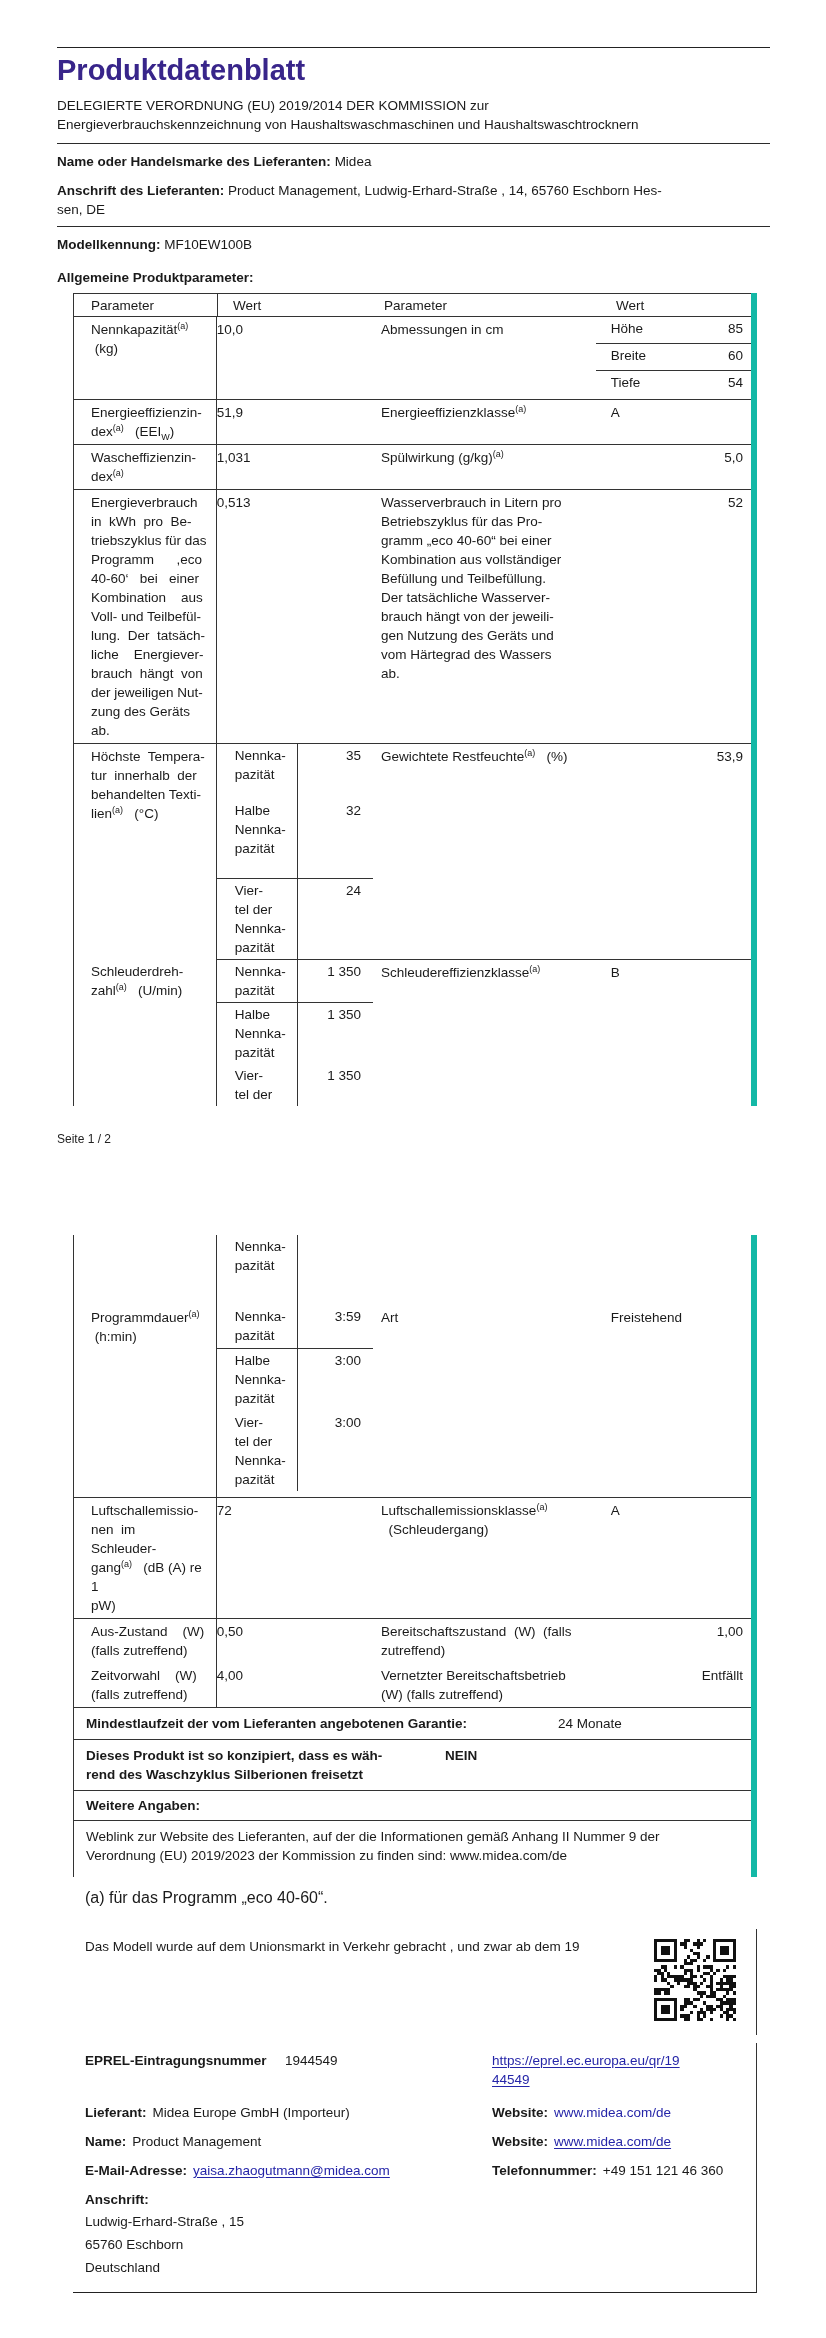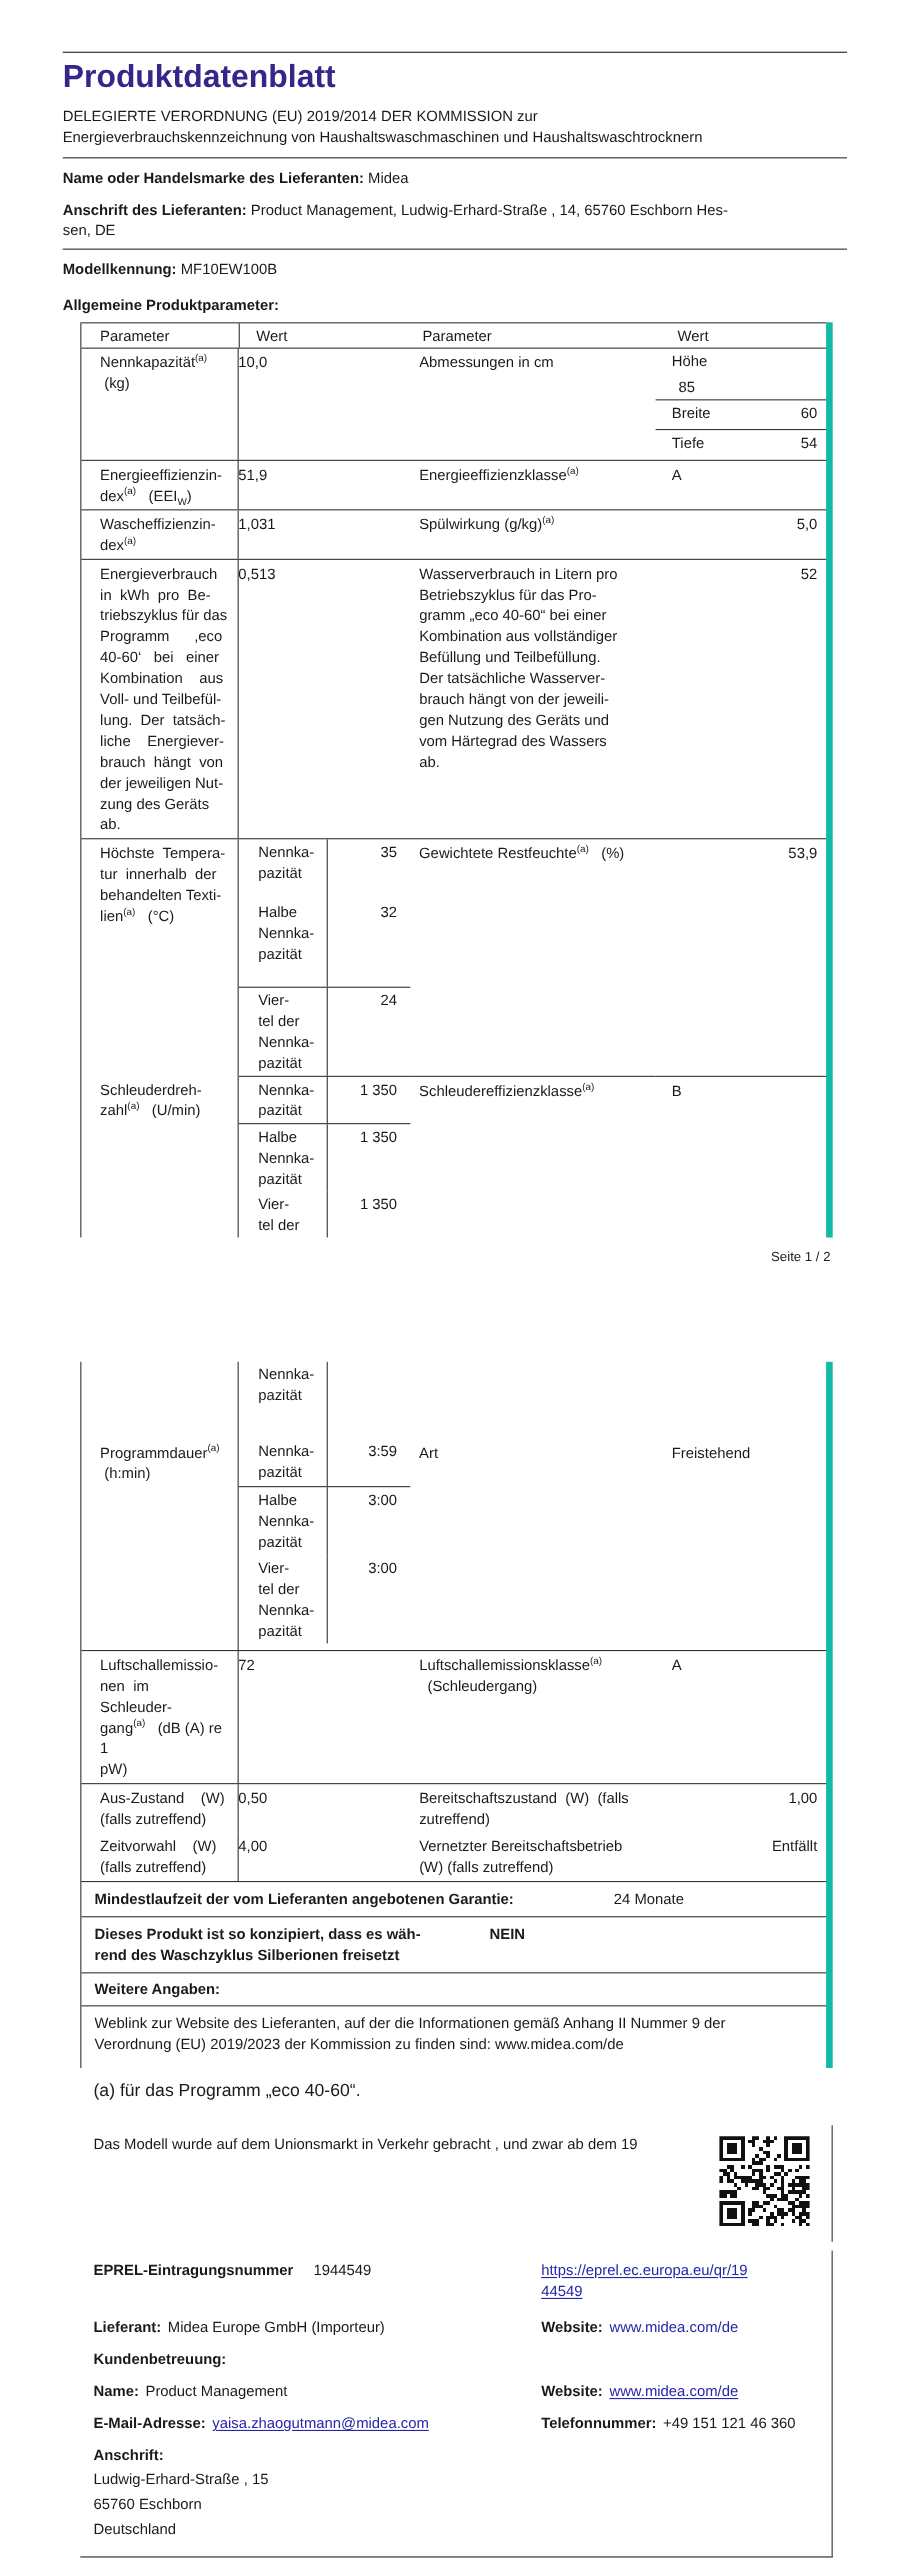--- a/index.html
+++ b/index.html
@@ -51,21 +51,21 @@
   
   .wrow{border-top:1px solid #333;padding:6px 12px}
   .g-label{display:inline-block;width:472px;font-weight:bold}
   .silver{display:flex}
   .silver .txt{width:345px;font-weight:bold;white-space:pre-wrap}
   .silver .val{font-weight:bold;margin-left:14px}
   .weitere{font-weight:bold;padding:5px 12px}
   .weblink-row{padding:6px 12px 12px 12px}
 
   .footnote{margin:13px 0 0 28px;font-size:16px;line-height:15px}
-  .pagefooter{margin-top:8px;text-align:right;padding-right:15px;font-size:12px;color:#222}
+  .pagefooter{margin-top:24px;text-align:left;padding-right:15px;font-size:12px;color:#222}
 
   
   .mblock{margin-left:16px;margin-top:24px;width:684px;border-right:1px solid #333;position:relative;min-height:106px;padding:8px 12px}
   .mblock .mtext{display:inline-block;max-width:570px}
   .qr{position:absolute;right:20px;top:10px;width:82px;height:82px}
 
   
   .cblock{margin-left:16px;margin-top:8px;width:684px;border-right:1px solid #333;border-bottom:1.5px solid #222;padding:8px 12px 14px 12px}
   .crow{display:flex;margin-top:10px}
   .crow:first-child{margin-top:0}
@@ -121,21 +121,21 @@
       <div class="hc h3">Parameter</div>
       <div class="hc h4">Wert</div>
     </div>
     <div id="t1rows">
         <div class="trow" style="min-height: 82px;">
           <div class="c1">Nennkapazität<sup>(a)</sup>
  (kg)</div>
           <div class="cv">10,0</div>
           <div class="c3">Abmessungen in cm</div>
           <div class="c4wrap">
-            <div class="dimrow sep" style="min-height: 27px; flex-direction: column;">
+            <div class="dimrow sep" style="min-height: 27px;">
               <div class="dk">Höhe</div>
               <div class="dv">85</div>
             </div>
             <div class="dimrow sep" style="min-height: 27px;">
               <div class="dk">Breite</div>
               <div class="dv">60</div>
             </div>
             <div class="dimrow" style="min-height: 27px;">
               <div class="dk">Tiefe</div>
               <div class="dv">54</div>
@@ -566,24 +566,20 @@
 
     <div class="crow" style="margin-top:14px">
       <div class="cleft">
         <span class="blbl">Lieferant:</span><span>Midea Europe GmbH (Importeur)</span>
       </div>
       <div class="cright">
         <span class="blbl">Website:</span><a class="link plain">www.midea.com/de</a>
       </div>
     </div>
 
-    <div class="crow">
-      <div class="cleft"><span class="blbl">Kundenbetreuung:</span></div>
-      <div class="cright"></div>
-    </div>
 
     <div class="crow">
       <div class="cleft">
         <span class="blbl">Name:</span><span>Product Management</span>
       </div>
       <div class="cright">
         <span class="blbl">Website:</span><a class="link">www.midea.com/de</a>
       </div>
     </div>
 

